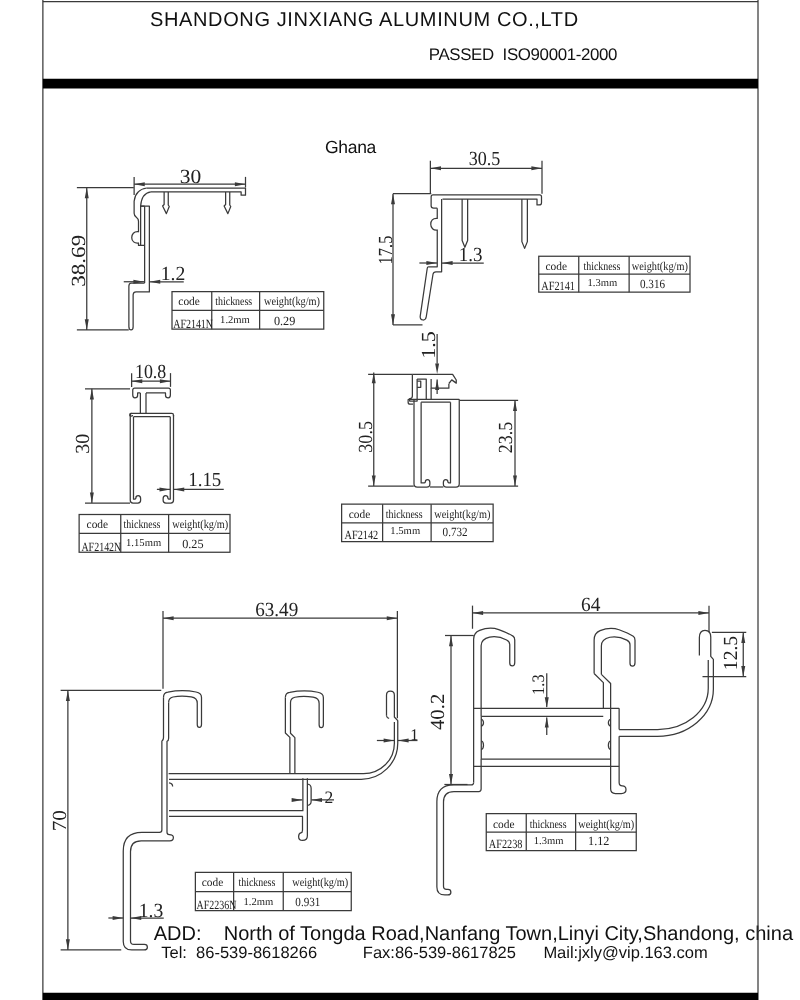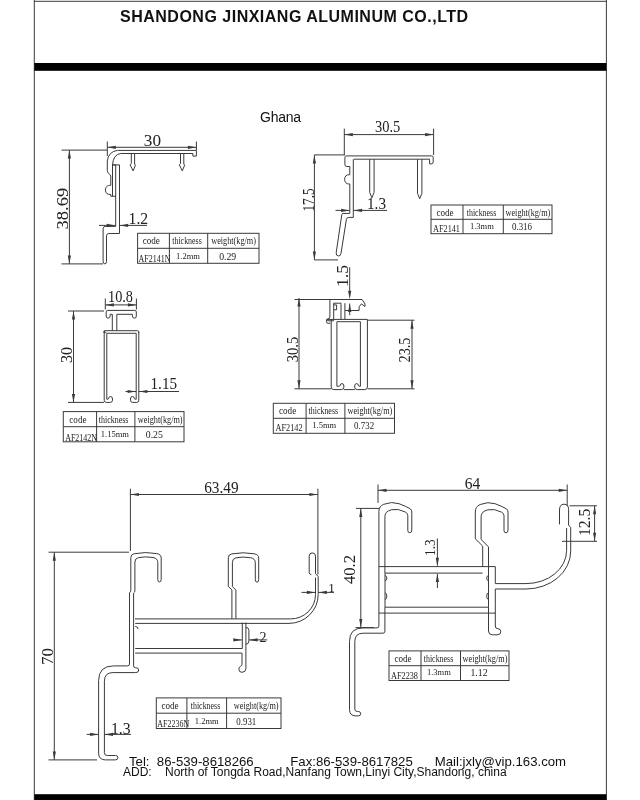--- a/index.html
+++ b/index.html
@@ -6,24 +6,25 @@
   .page{position:relative;width:640px;height:800px;background:#ffffff;overflow:hidden;
         font-family:"Liberation Sans",sans-serif;}
   .t{position:absolute;white-space:nowrap;color:#111;}
   svg{position:absolute;left:0;top:0;}
   svg text{fill:#222;}
 </style>
 </head>
 <body>
 <div class="page">
 
-  <div class="t" style="left:120px;top:8px;font-size:16px;letter-spacing:0.5px;font-weight:bold;">SHANDONG JINXIANG ALUMINUM CO.,LTD</div>
+  <div class="t" style="left:120px;top:8px;font-size:16px;letter-spacing:0.5px;">SHANDONG JINXIANG ALUMINUM CO.,LTD</div>
+  <div class="t" style="left:343px;top:36px;font-size:13.5px;letter-spacing:-0.28px;">PASSED&nbsp; ISO90001-2000</div>
   <div class="t" style="left:260px;top:93.2px;font-size:14px;letter-spacing:-0.25px;margin-top:16px;">Ghana</div>
 
-  <div class="t" style="left:123px;top:765px;font-size:12px;">ADD:&nbsp;&nbsp;&nbsp;&nbsp;North of Tongda Road,Nanfang Town,Linyi City,Shandong, china</div>
+  <div class="t" style="left:123px;top:739px;font-size:16px;">ADD:&nbsp;&nbsp;&nbsp;&nbsp;North of Tongda Road,Nanfang Town,Linyi City,Shandong, china</div>
   <div class="t" style="left:129px;top:754px;font-size:13.2px;">Tel:&nbsp; 86-539-8618266&nbsp;&nbsp;&nbsp;&nbsp;&nbsp;&nbsp;&nbsp;&nbsp;&nbsp;&nbsp;Fax:86-539-8617825&nbsp;&nbsp;&nbsp;&nbsp;&nbsp;&nbsp;Mail:jxly@vip.163.com</div>
 
   <svg width="640" height="800" viewBox="0 0 640 800">
 
     <g stroke="#3a3a3a" stroke-width="1" fill="none">
       <line x1="34.3" y1="0" x2="34.3" y2="800"></line>
       <line x1="606.4" y1="0" x2="606.4" y2="800"></line>
       <line x1="34.3" y1="1.3" x2="606.4" y2="1.3"></line>
     </g>
 

